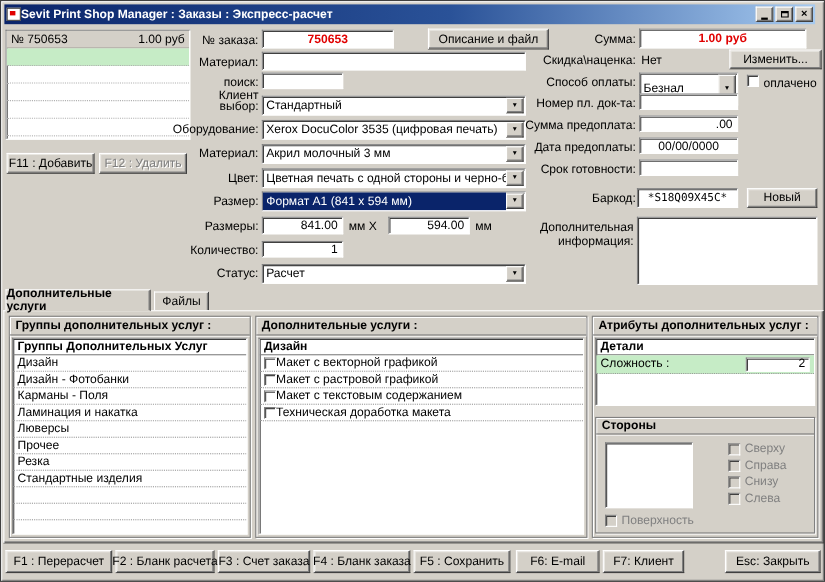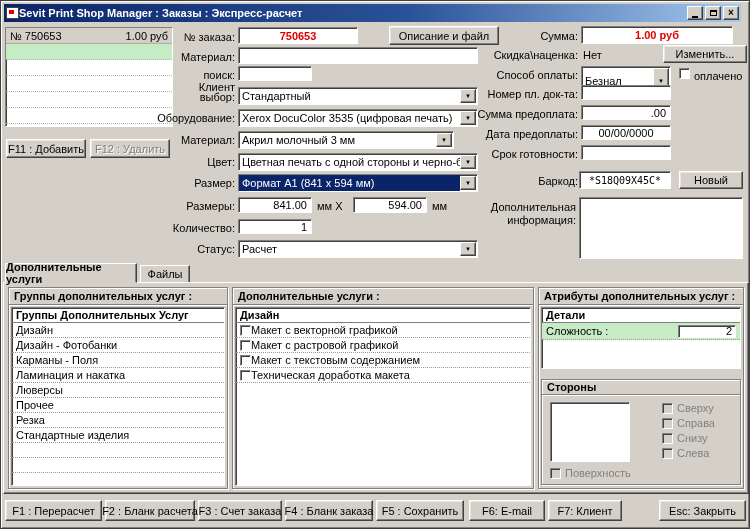--- a/index.html
+++ b/index.html
@@ -118,21 +118,21 @@
   <div class="input" style="left:237px;top:65px;width:74px;height:15px"></div>
 
   <div class="dropdown" style="left:237px;top:86px;width:240px;height:18px">
     <span class="dd-text">Стандартный</span>
     <span class="dd-btn">▼</span>
   </div>
   <div class="dropdown" style="left:237px;top:108px;width:240px;height:18px">
     <span class="dd-text">Xerox DocuColor 3535 (цифровая печать)</span>
     <span class="dd-btn">▼</span>
   </div>
-  <div class="dropdown" style="left:237px;top:130px;width:216px;height:18px">
+  <div class="dropdown" style="left:237px;top:130px;width:240px;height:18px">
     <span class="dd-text">Акрил молочный 3 мм</span>
     <span class="dd-btn">▼</span>
   </div>
   <div class="dropdown" style="left:237px;top:152px;width:240px;height:18px">
     <span class="dd-text">Цветная печать с одной стороны и черно-белая с д</span>
     <span class="dd-btn">▼</span>
   </div>
   <div class="dropdown dd-selected" style="left:237px;top:173px;width:240px;height:18px">
     <span class="dd-text">Формат A1 (841 x 594 мм)</span>
     <span class="dd-btn">▼</span>

